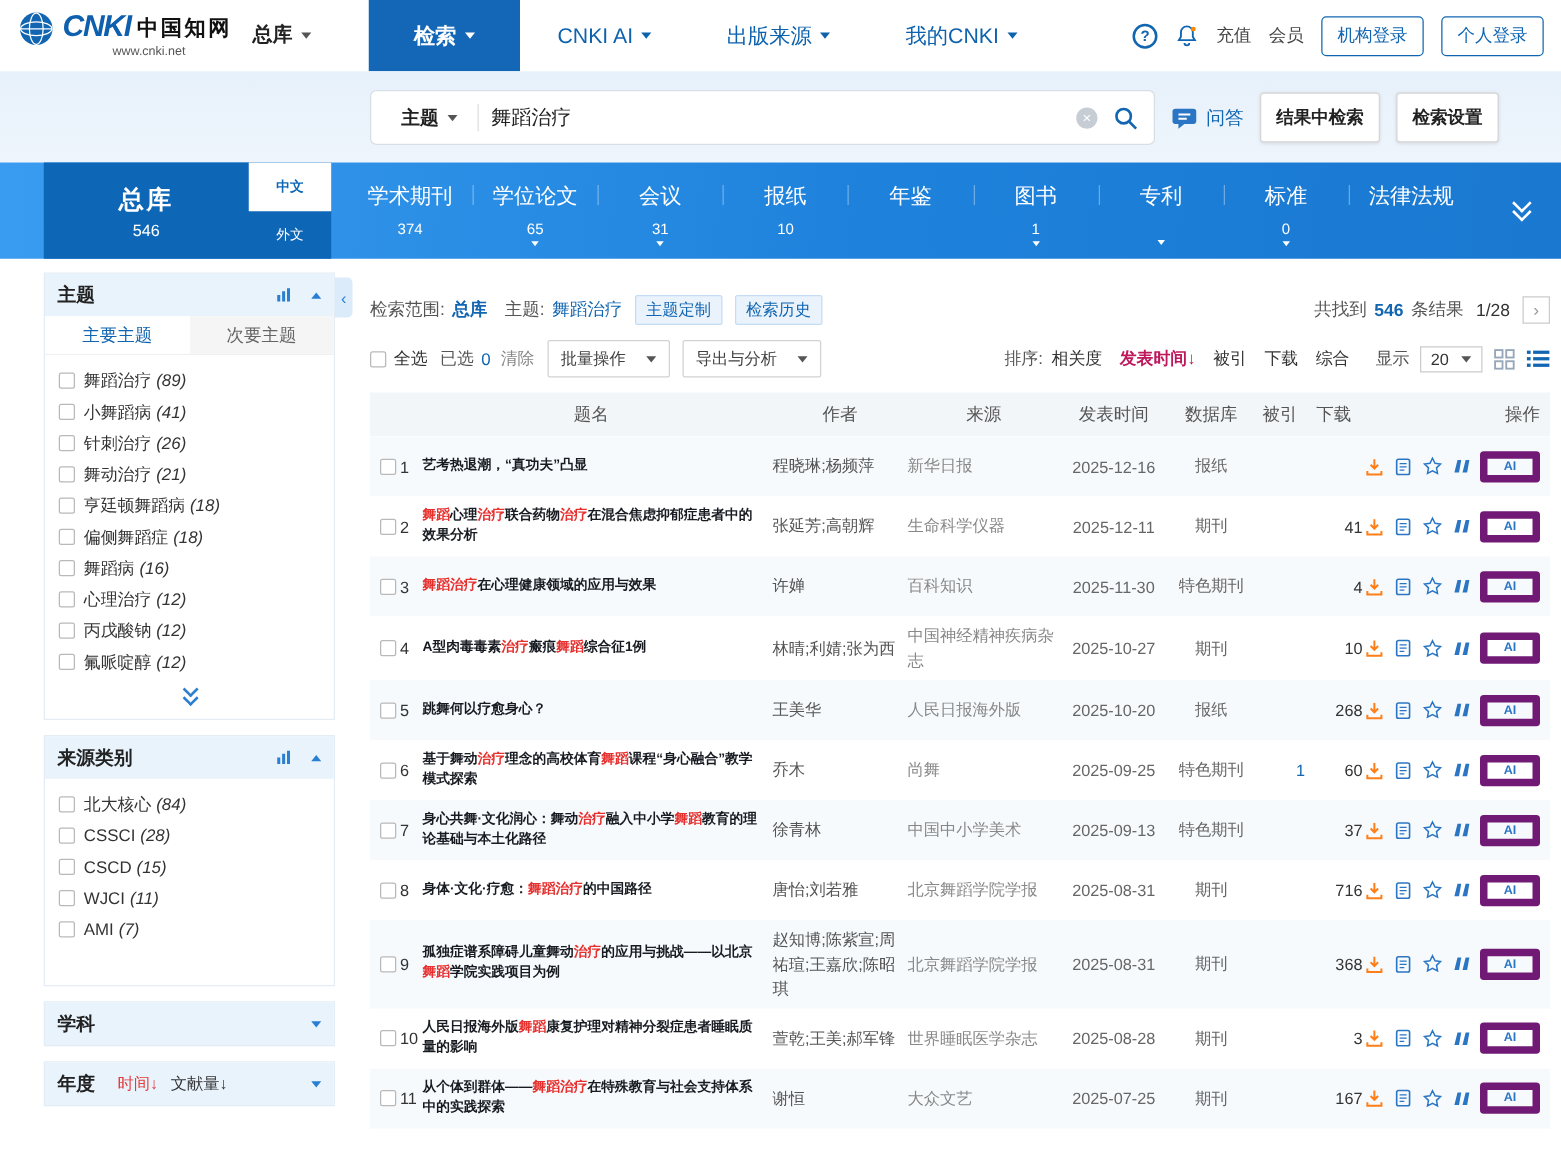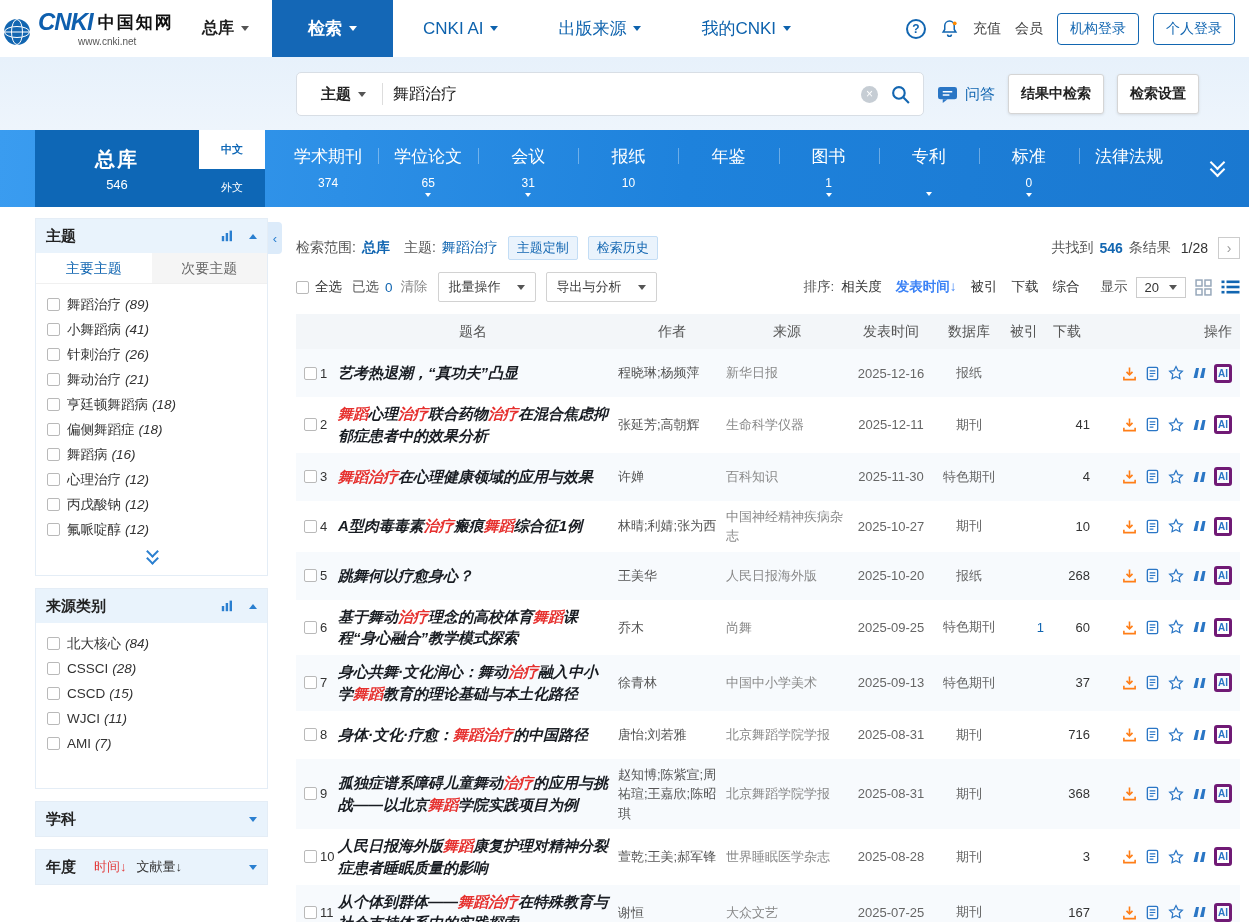--- a/index.html
+++ b/index.html
@@ -1,28 +1,28 @@
 <!DOCTYPE html>
 <html><head>
 <meta charset="utf-8">
 <style>
 *{margin:0;padding:0;box-sizing:border-box;font-family:"Liberation Sans","DejaVu Sans",sans-serif;}
 html,body{width:1249px;height:922px;}
 body{position:relative;overflow:hidden;background:#fff;font-size:14px;color:#333;}
 i{font-style:normal;}
 
 .top{position:absolute;top:0;left:0;width:1249px;height:57px;background:#fff;}
-.logo{position:absolute;left:2px;top:8px;display:flex;align-items:flex-end;gap:6px;cursor:pointer;}
+.logo{position:absolute;left:14px;top:8px;display:flex;align-items:flex-start;gap:6px;cursor:pointer;}
 .logo-col{display:flex;flex-direction:column;}
 .logo-row{display:flex;align-items:center;gap:5px;}
 .logo-cnki{font-size:24px;font-weight:bold;font-style:italic;color:#0e5fae;letter-spacing:-1px;}
 .logo-cn{font-size:17px;font-weight:bold;color:#101010;letter-spacing:2px;}
 .logo-url{font-size:10px;color:#555;margin-left:40px;}
 .db-select{position:absolute;left:202px;top:18px;font-size:16px;font-weight:bold;color:#222;cursor:pointer;display:flex;align-items:center;}
-.main-nav{position:absolute;left:272px;top:0;height:57px;display:flex;text-align:center;}
+.main-nav{position:absolute;left:295px;top:0;height:57px;display:flex;text-align:center;}
 .nav-item{display:flex;align-items:center;padding:0 30px;font-size:17px;color:#0d62ad;cursor:pointer;}
 .nav-item.active{background:#1467b6;color:#fff;font-weight:bold;padding:0 36px;}
 .top-right{position:absolute;right:14px;top:0;height:57px;display:flex;align-items:center;gap:14px;}
 .help{width:20px;height:20px;border:2px solid #1266b1;border-radius:50%;color:#1266b1;font-size:12px;font-weight:bold;display:flex;align-items:center;justify-content:center;cursor:pointer;}
 .bell{display:inline-flex;position:relative;cursor:pointer;}
 .toplink{font-size:14px;color:#444;cursor:pointer;}
 .login-btn{background:#fff;border:1px solid #1266b1;color:#1266b1;font-size:14px;padding:6px 12px;border-radius:4px;cursor:pointer;}
 
 .caret{display:inline-block;width:0;height:0;border-left:4px solid transparent;border-right:4px solid transparent;border-top:5px solid #0d62ad;margin-left:7px;}
 .caret.white{border-top-color:#fff;}
@@ -93,49 +93,49 @@
 .spacer{flex:1;}
 .page-num{margin:0 10px;color:#333;}
 .next-btn{width:22px;height:22px;border:1px solid #ccc;display:flex;align-items:center;justify-content:center;color:#999;font-size:14px;background:#fff;cursor:pointer;}
 .toolbar{display:flex;align-items:center;margin-top:12px;font-size:13.5px;}
 .cbwrap{display:flex;align-items:center;gap:6px;color:#333;cursor:pointer;}
 .tbg{margin-left:10px;}
 .clear-link{color:#888;margin-left:8px;cursor:pointer;}
 .tb-btn{display:flex;align-items:center;background:#fff;border:1px solid #d2d2d2;font-size:13px;color:#404040;padding:5px 10px;border-radius:2px;margin-left:10px;cursor:pointer;}
 .tb-btn .caret{margin-left:16px;}
 .sort-opt{margin:0 7px;color:#333;cursor:pointer;}
-.sort-opt.active{color:#3b82f6;font-weight:bold;}
+.sort-opt.active{color:#be185d;font-weight:bold;}
 .size-select{display:flex;align-items:center;border:1px solid #ccc;background:#fff;padding:2px 8px;font-size:13px;margin-left:8px;cursor:pointer;}
 .size-select .caret{margin-left:10px;}
 .view-icon{display:inline-flex;margin-left:9px;cursor:pointer;}
 .table{margin-top:12px;}
 .thead{display:flex;align-items:center;background:#f3f6f9;height:35px;font-size:14px;color:#555;}
 .thead>div{text-align:center;}
 .trow{display:flex;align-items:center;padding:6px 0;min-height:48px;font-size:13px;}
 .trow.shade{background:#f7fafd;}
 .c-check{width:42px;display:flex;align-items:center;gap:3px;padding-left:8px;flex:none;}
 .rnum{font-size:13px;color:#333;}
 .c-title{flex:1;min-width:0;padding-right:10px;}
-.trow .c-title{font-size:15px;color:#181c22;font-weight:bold;line-height:1.45;cursor:pointer;font-style:italic;}
+.trow .c-title{font-size:11px;color:#181c22;font-weight:bold;line-height:1.45;cursor:pointer;}
 .hl{color:#e6302e;}
 .c-author{width:108px;flex:none;}
 .trow .c-author{color:#555;line-height:1.5;cursor:pointer;}
 .c-source{width:122px;flex:none;}
 .trow .c-source{color:#888;line-height:1.5;cursor:pointer;}
 .c-date{width:86px;flex:none;text-align:center;}
 .trow .c-date{color:#666;}
 .c-db{width:70px;flex:none;text-align:center;}
 .trow .c-db{color:#666;}
 .c-cited{width:40px;flex:none;}
 .trow .c-cited{text-align:right;color:#1266b1;}
 .c-dl{width:46px;flex:none;}
 .trow .c-dl{text-align:right;color:#333;}
 .c-ops{width:150px;flex:none;display:flex;align-items:center;justify-content:flex-end;gap:8px;padding-right:8px;}
 .op-icon{display:inline-flex;cursor:pointer;}
-.ai-badge{border:3px solid #701a75;color:#2a76c5;font-size:10px;padding:1px 1px;border-radius:3px;font-weight:bold;cursor:pointer;}
+.ai-badge{border:6px solid #701a75;color:#2a76c5;font-size:10px;padding:1px 13px;border-radius:3px;font-weight:bold;cursor:pointer;}
 </style>
 </head>
 <body>
 
 <header class="top">
   <div class="logo">
     <span style="display:inline-flex;">
       <svg width="30" height="30" viewBox="0 0 30 30">
           <circle cx="15" cy="15" r="13" fill="#1266b1"></circle>
           <g stroke="#fff" stroke-width="1" fill="none">

